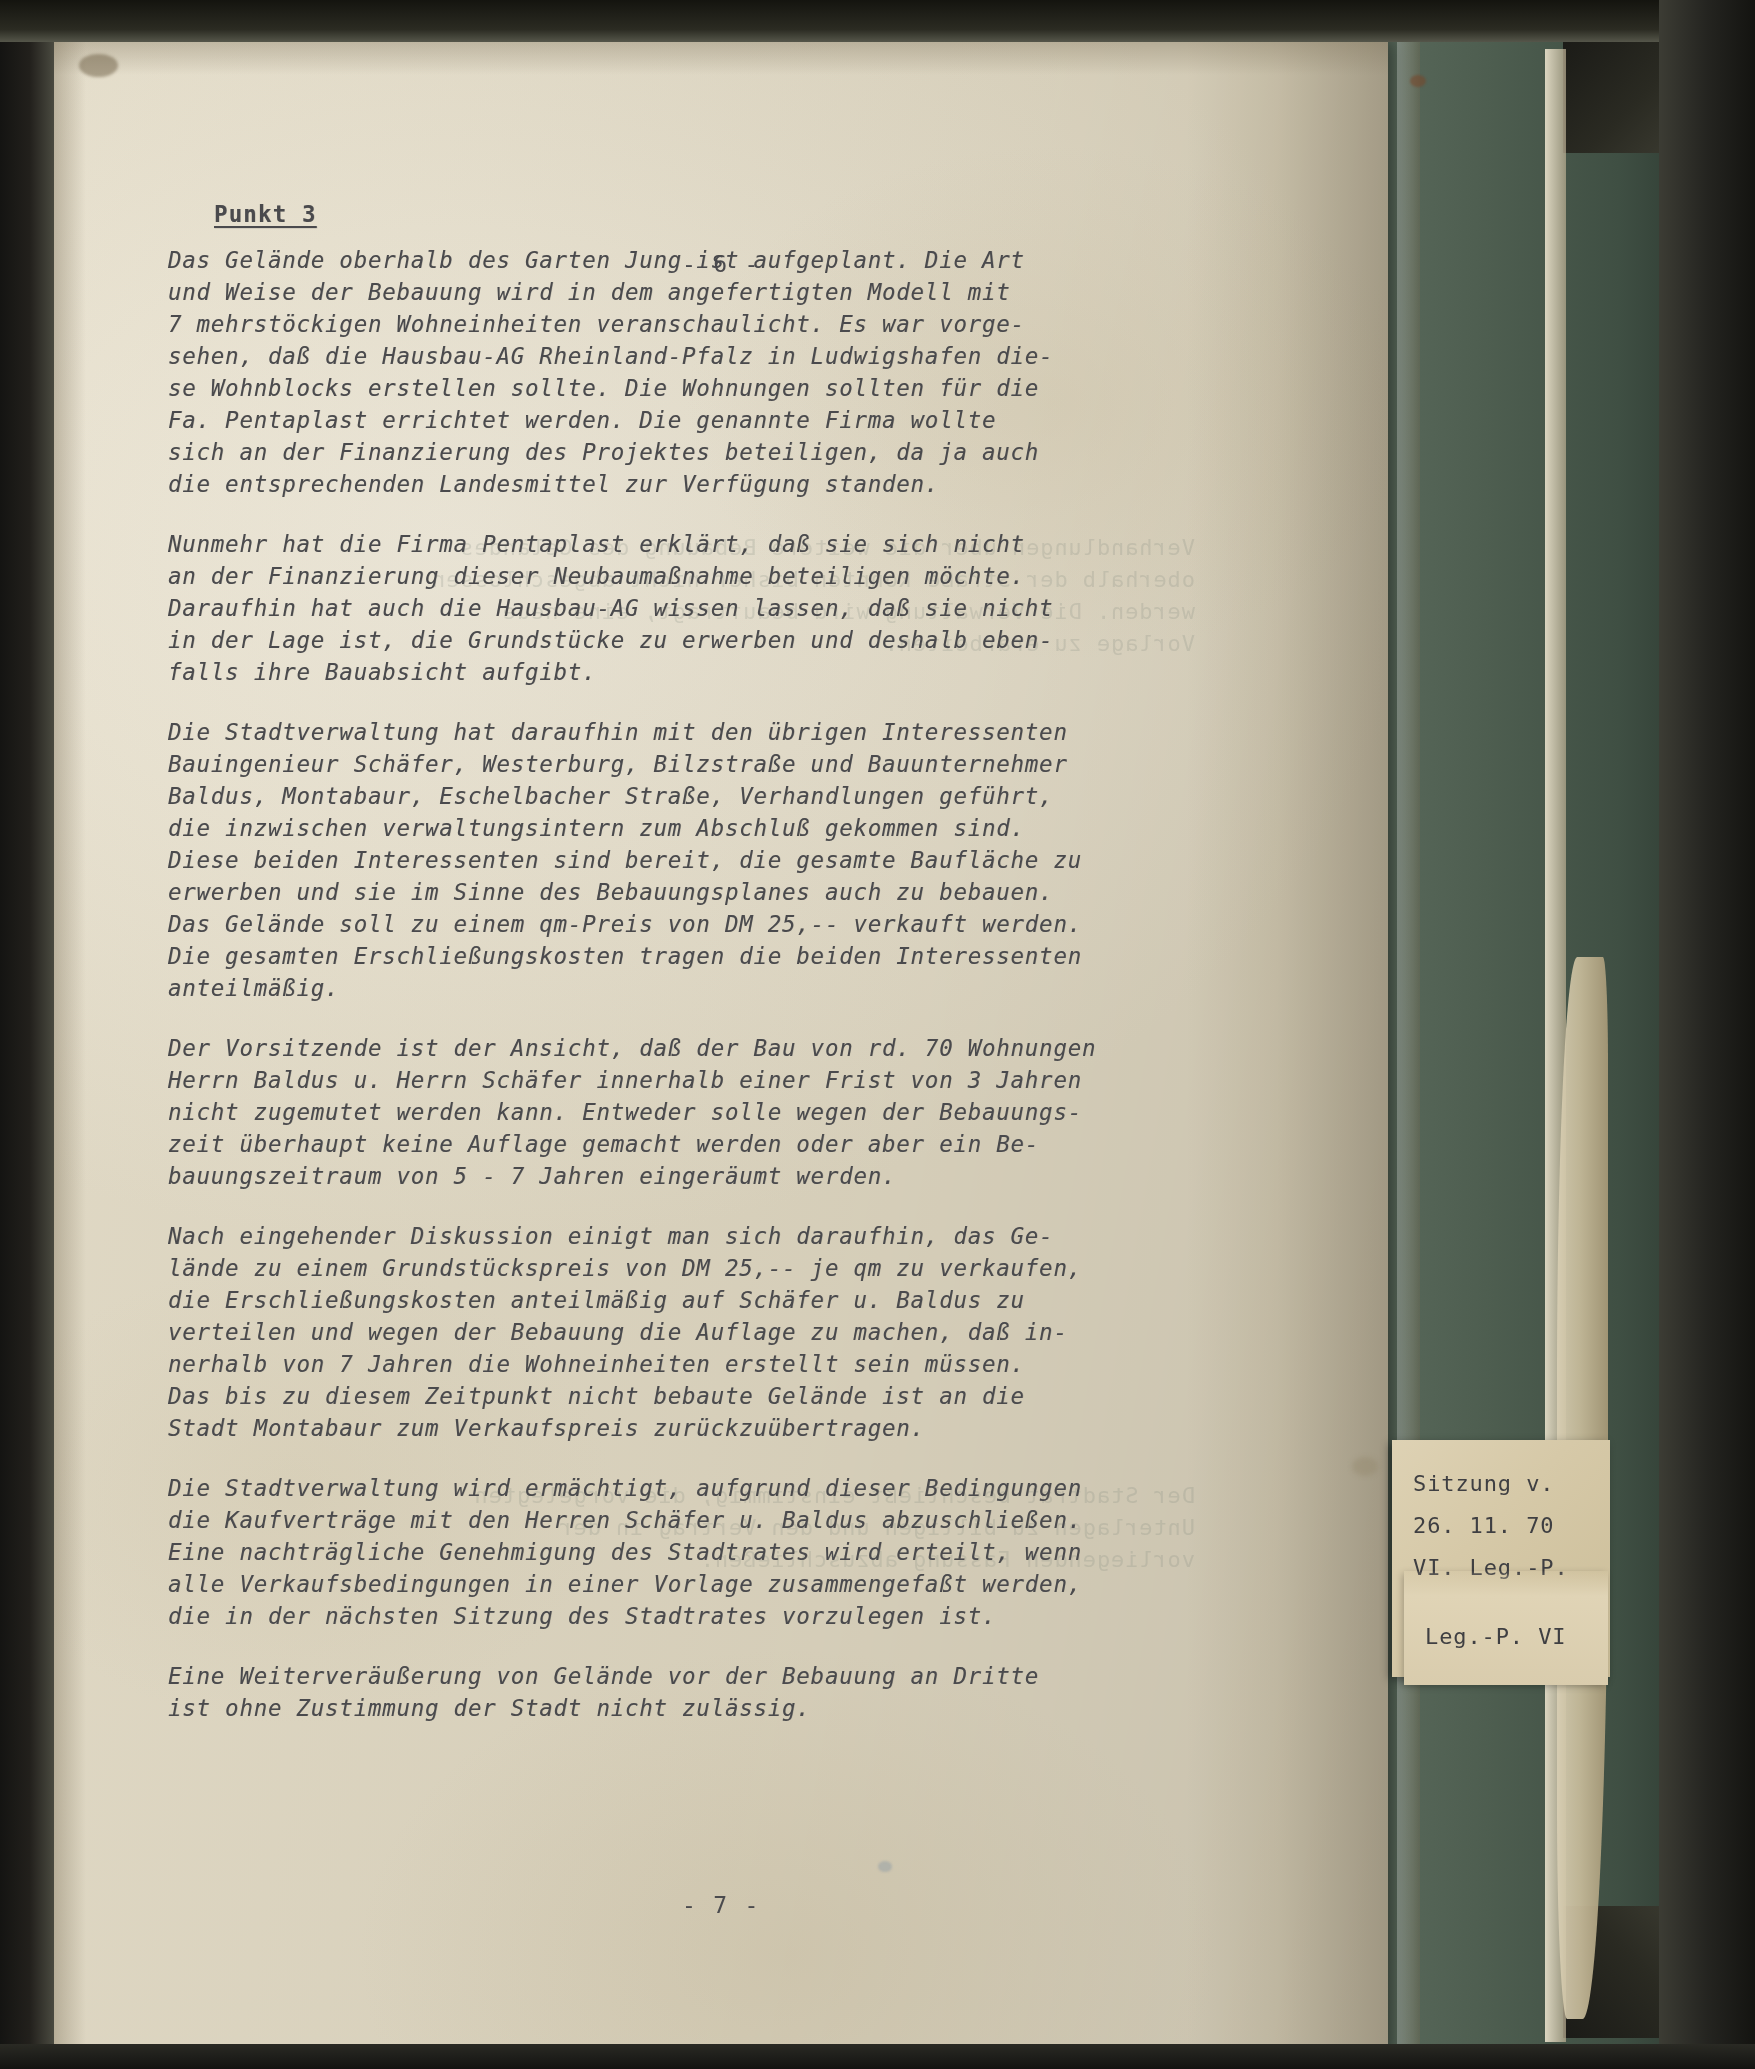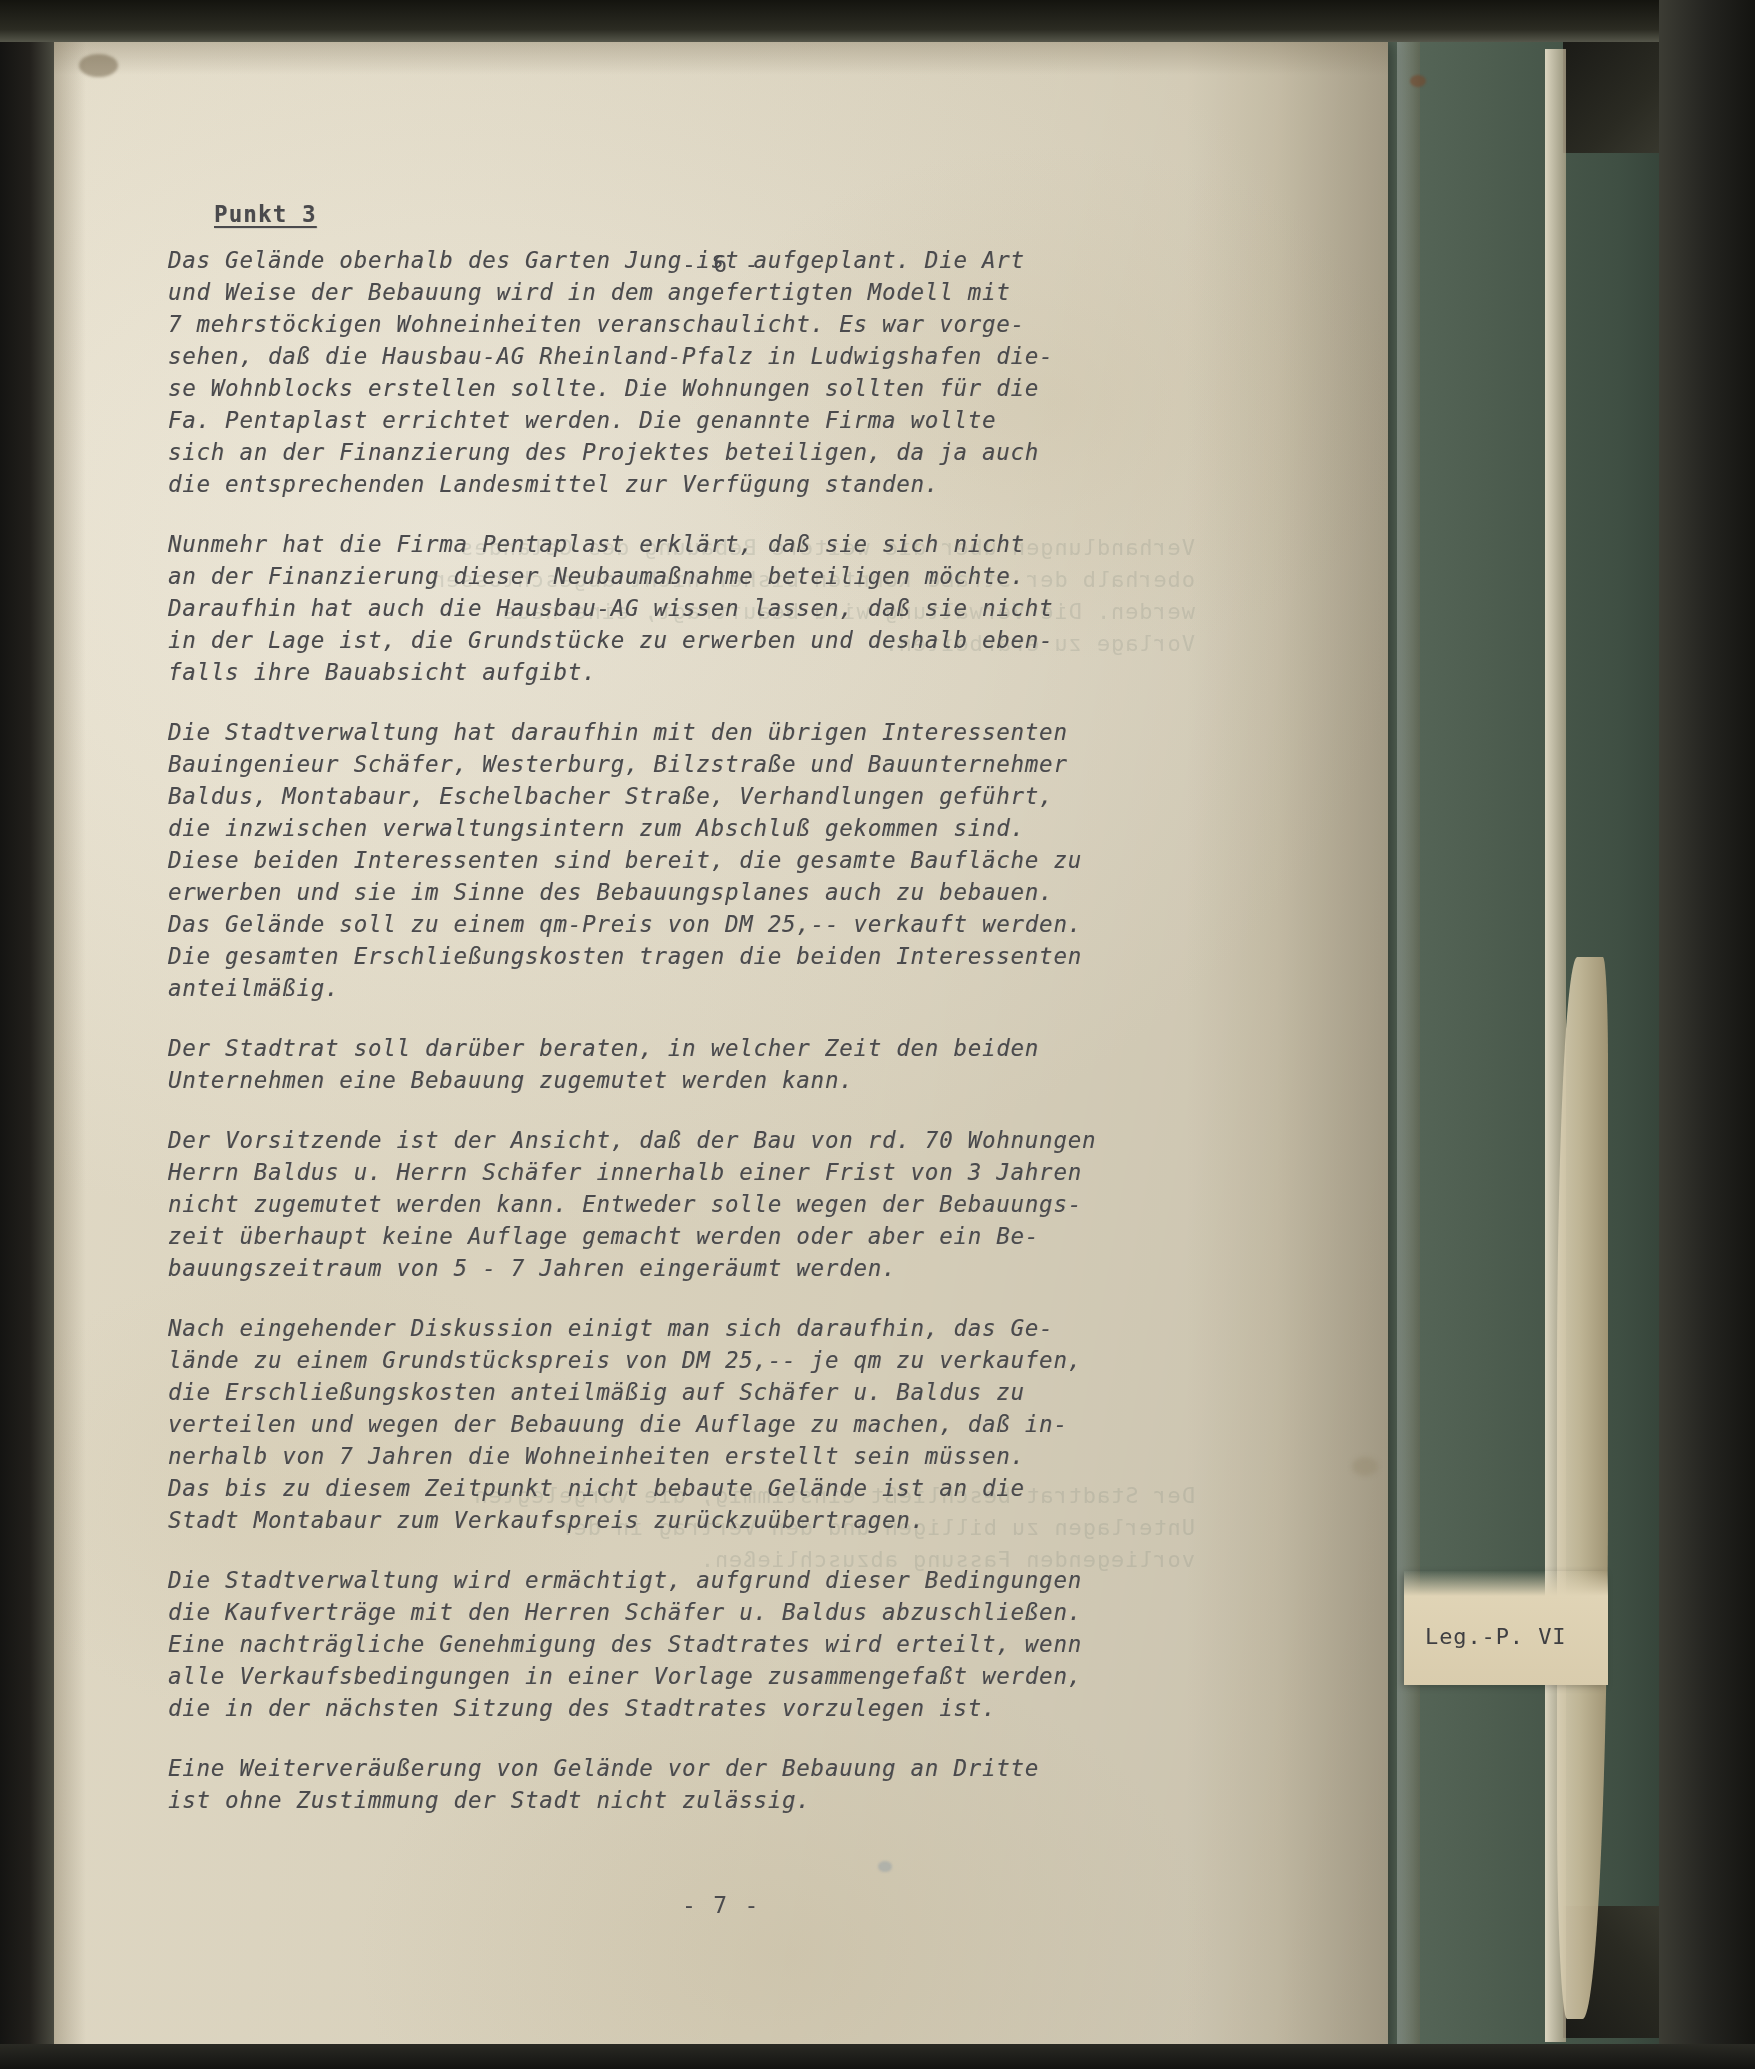--- a/index.html
+++ b/index.html
@@ -288,22 +288,20 @@
 falls ihre Bauabsicht aufgibt.</p>
       <p class="para">Die Stadtverwaltung hat daraufhin mit den übrigen Interessenten
 Bauingenieur Schäfer, Westerburg, Bilzstraße und Bauunternehmer
 Baldus, Montabaur, Eschelbacher Straße, Verhandlungen geführt,
 die inzwischen verwaltungsintern zum Abschluß gekommen sind.
 Diese beiden Interessenten sind bereit, die gesamte Baufläche zu
 erwerben und sie im Sinne des Bebauungsplanes auch zu bebauen.
 Das Gelände soll zu einem qm-Preis von DM 25,-- verkauft werden.
 Die gesamten Erschließungskosten tragen die beiden Interessenten
 anteilmäßig.</p>
-      <p class="para">Der Stadtrat soll darüber beraten, in welcher Zeit den beiden
-Unternehmen eine Bebauung zugemutet werden kann.</p>
       <p class="para">Der Vorsitzende ist der Ansicht, daß der Bau von rd. 70 Wohnungen
 Herrn Baldus u. Herrn Schäfer innerhalb einer Frist von 3 Jahren
 nicht zugemutet werden kann. Entweder solle wegen der Bebauungs-
 zeit überhaupt keine Auflage gemacht werden oder aber ein Be-
 bauungszeitraum von 5 - 7 Jahren eingeräumt werden.</p>
       <p class="para">Nach eingehender Diskussion einigt man sich daraufhin, das Ge-
 lände zu einem Grundstückspreis von DM 25,-- je qm zu verkaufen,
 die Erschließungskosten anteilmäßig auf Schäfer u. Baldus zu
 verteilen und wegen der Bebauung die Auflage zu machen, daß in-
 nerhalb von 7 Jahren die Wohneinheiten erstellt sein müssen.
@@ -319,20 +317,26 @@
     </div>
 
     <div class="folio folio-bottom">- 7 -</div>
 
     <div class="crease"></div>
   </div>
 
   <div class="curl2"></div>
   <div class="curl"></div>
 
+  <div class="tab">
+    <div>Sitzung v.</div>
+    <div>26. 11. 70</div>
+    <div>VI. Leg.-P.</div>
+    <div class="faded">19. 12. 70</div>
+  </div>
   <div class="tab-overlay">
     <div>Leg.-P. VI</div>
   </div>
 
   <div class="edge-left"></div>
   <div class="edge-top"></div>
   <div class="edge-right"></div>
   <div class="edge-bottom"></div>
 
   <div class="stain s1"></div>

